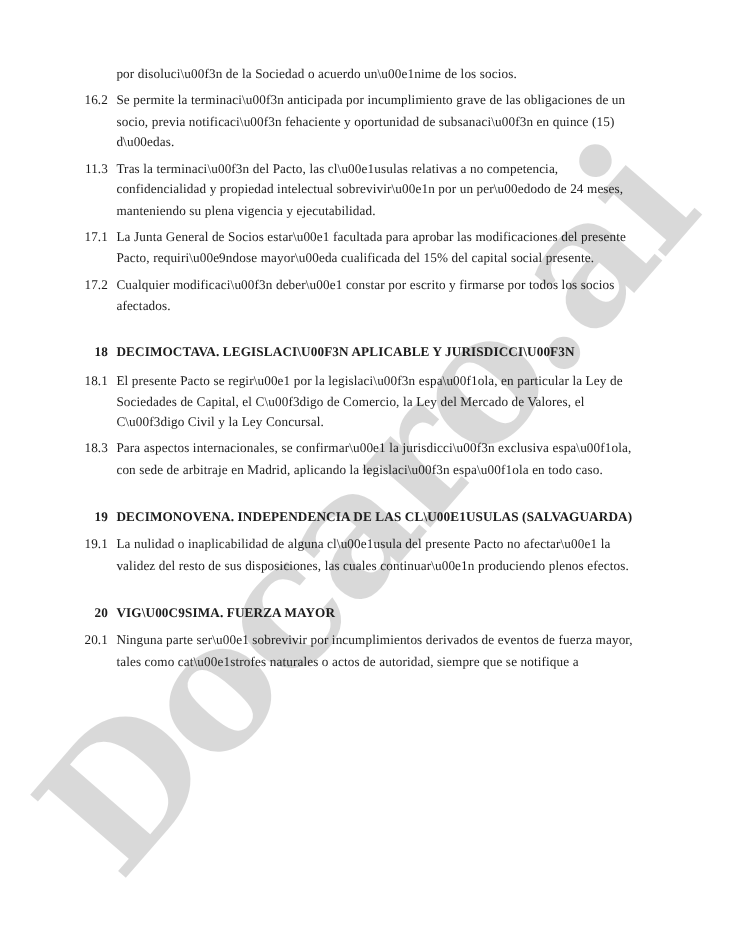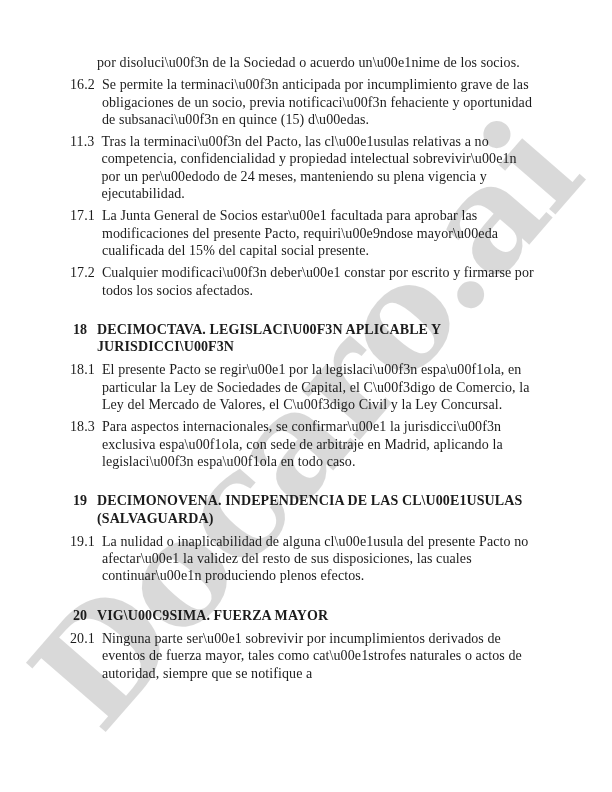--- a/index.html
+++ b/index.html
@@ -27,32 +27,32 @@
     font-family: "DejaVu Serif", serif;
     z-index: 0;
     user-select: none;
   }
   .content {
     position: absolute;
     top: 54px;
     left: 70px;
     width: 468px; 
     z-index: 1;
-    font-size: 14px;
+    font-size: 11px;
     line-height: 17.3px;
     letter-spacing: 0.1px;
     color: #1c1c1c;
   }
   .block {
     display: flex;
     margin: 0 0 5px 0;
   }
   .block .num {
     flex: 0 0 20px;
-    text-align: center;
+    text-align: right;
     margin-right: 7px;
   }
   .block .txt {
     flex: 1 1 auto;
     text-align: left;
   }
   .block.heading {
     font-weight: bold;
     margin: 22px 0 6px 0;
   }

